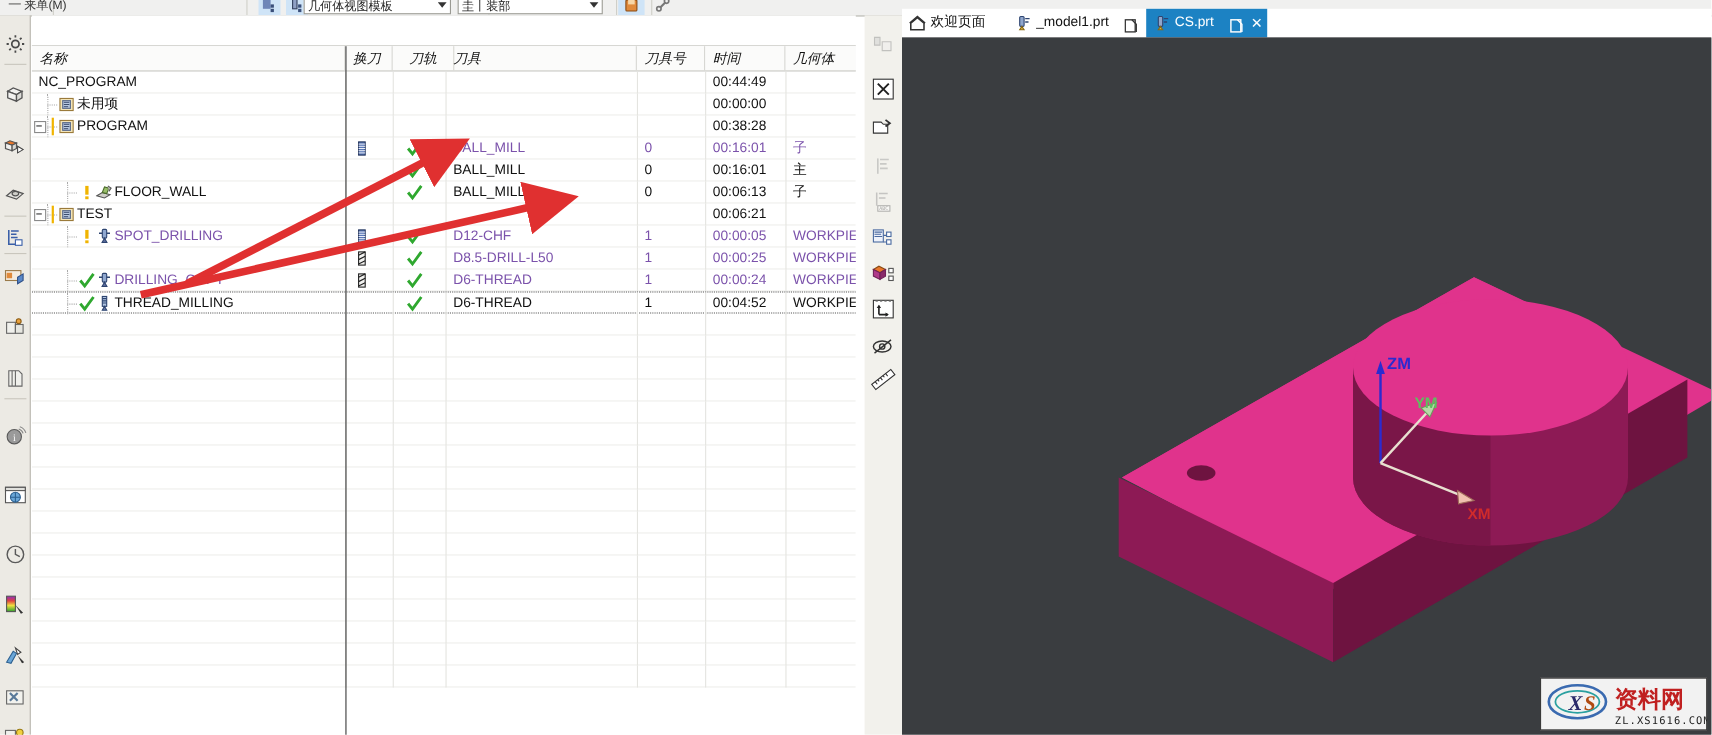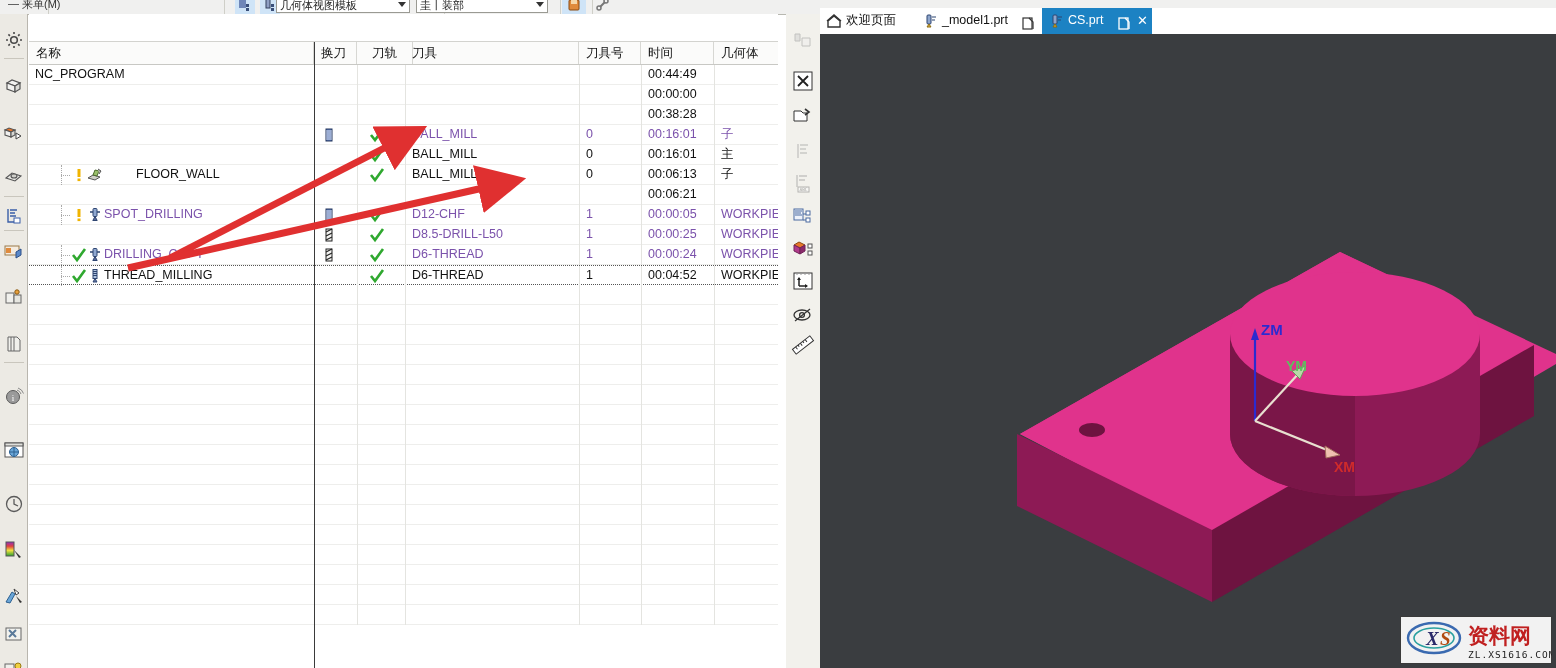--- a/index.html
+++ b/index.html
@@ -33,21 +33,21 @@
   
   .nav{position:absolute;left:29px;top:14px;width:749px;height:654px;background:#fff;}
   .nav-title{position:absolute;left:0;top:0;width:749px;height:26px;background:#fff;}
   .nav-title .t{position:absolute;left:8px;top:5px;font-size:12.5px;color:#111;letter-spacing:.2px;}
   .nav-title .maxbtn{position:absolute;right:7px;top:5px;width:15px;height:15px;cursor:pointer;}
   .nav-title .maxbtn i{position:absolute;left:2px;top:3px;width:10px;height:9px;
                        border:2px solid #1a1a1a;box-sizing:border-box;display:block;}
 
   .grid{position:absolute;left:0;top:27px;width:749px;height:627px;background:#fff;
         border-top:1px solid #d3d3cf;}
-  .hdr{position:relative;height:22px;background:#fbfbfa;border-bottom:1px solid #c8c8c4;}
+  .hdr{position:relative;height:22px;background:#fbfbfa;border-bottom:1px solid #c8c8c4;font-style:italic;}
   .hdr .hc{position:absolute;top:0;height:22px;box-sizing:border-box;
            border-right:1px solid #d7d7d3;font-size:12.5px;color:#111;
            padding:3px 0 0 7px;overflow:hidden;white-space:nowrap;}
 
   .rows{position:relative;height:605px;overflow:hidden;}
   .row{position:relative;height:20px;box-sizing:border-box;border-bottom:1px solid #eeeeec;}
   .row.sel{border-top:1px dotted #555;border-bottom:1px dotted #555;}
   .cell{position:absolute;top:0;height:20px;box-sizing:border-box;
         font-size:12.5px;line-height:19px;overflow:hidden;white-space:nowrap;}
   .c-name{left:0;}
@@ -330,34 +330,60 @@
             <div class="cell" style="left: 612px; width: 73px; padding-left: 7px; color: rgb(17, 17, 17);">00:44:49</div>
             <div class="cell" style="left: 685px; width: 84px; padding-left: 7px; color: rgb(17, 17, 17);"></div>
           </div>
           <div class="row">
             <div class="colline" style="left: 285px; height: 20px;"></div>
             <div class="colline" style="left: 328px; height: 20px;"></div>
             <div class="colline" style="left: 376px; height: 20px;"></div>
             <div class="colline" style="left: 550px; height: 20px;"></div>
             <div class="colline" style="left: 612px; height: 20px;"></div>
             <div class="colline" style="left: 685px; height: 20px;"></div>
+            <div class="cell c-name" style="width: 285px;">
+              <div class="dashv" style="left: 14px; top: 0px; height: 20px;"></div>
+              <div class="dashh" style="left: 14px; top: 10px; width: 9px;"></div>
+              <span class="tg" style="left: 24px;">
+                <svg width="16" height="16" viewBox="0 0 16 16">
+                  <rect x="1.5" y="2.5" width="12" height="11" fill="#f3e4b8" stroke="#9a7a3a"></rect>
+                  <rect x="4" y="4.5" width="7" height="7" fill="#b8c8e0" stroke="#5a6a8a"></rect>
+                  <path d="M5 6h5M5 8h5M5 10h4" stroke="#3a4a6a" stroke-width=".9"></path>
+                </svg>
+              </span>
+              <span class="lbl" style="left: 41px; color: rgb(17, 17, 17);">未用项</span>
+            </div>
             <div class="cell" style="left: 285px; width: 43px;"></div>
             <div class="cell" style="left: 328px; width: 48px;"></div>
             <div class="cell" style="left: 376px; width: 174px; padding-left: 7px; color: rgb(17, 17, 17);"></div>
             <div class="cell" style="left: 550px; width: 62px; padding-left: 7px; color: rgb(17, 17, 17);"></div>
             <div class="cell" style="left: 612px; width: 73px; padding-left: 7px; color: rgb(17, 17, 17);">00:00:00</div>
             <div class="cell" style="left: 685px; width: 84px; padding-left: 7px; color: rgb(17, 17, 17);"></div>
           </div>
           <div class="row">
             <div class="colline" style="left: 285px; height: 20px;"></div>
             <div class="colline" style="left: 328px; height: 20px;"></div>
             <div class="colline" style="left: 376px; height: 20px;"></div>
             <div class="colline" style="left: 550px; height: 20px;"></div>
             <div class="colline" style="left: 612px; height: 20px;"></div>
             <div class="colline" style="left: 685px; height: 20px;"></div>
+            <div class="cell c-name" style="width: 285px;">
+              <div class="dashv" style="left: 14px; top: 0px; height: 20px;"></div>
+              <div class="dashh" style="left: 14px; top: 10px; width: 9px;"></div>
+              <div class="expander" style="left: 2px;"></div>
+              <div class="bar-y" style="left: 18px; top: 2px; height: 16px;"></div>
+              <span class="tg" style="left: 24px;">
+                <svg width="16" height="16" viewBox="0 0 16 16">
+                  <rect x="1.5" y="2.5" width="12" height="11" fill="#f3e4b8" stroke="#9a7a3a"></rect>
+                  <rect x="4" y="4.5" width="7" height="7" fill="#b8c8e0" stroke="#5a6a8a"></rect>
+                  <path d="M5 6h5M5 8h5M5 10h4" stroke="#3a4a6a" stroke-width=".9"></path>
+                </svg>
+              </span>
+              <span class="lbl" style="left: 41px; color: rgb(17, 17, 17);">PROGRAM</span>
+            </div>
             <div class="cell" style="left: 285px; width: 43px;"></div>
             <div class="cell" style="left: 328px; width: 48px;"></div>
             <div class="cell" style="left: 376px; width: 174px; padding-left: 7px; color: rgb(17, 17, 17);"></div>
             <div class="cell" style="left: 550px; width: 62px; padding-left: 7px; color: rgb(17, 17, 17);"></div>
             <div class="cell" style="left: 612px; width: 73px; padding-left: 7px; color: rgb(17, 17, 17);">00:38:28</div>
             <div class="cell" style="left: 685px; width: 84px; padding-left: 7px; color: rgb(17, 17, 17);"></div>
           </div>
           <div class="row">
             <div class="colline" style="left: 285px; height: 20px;"></div>
             <div class="colline" style="left: 328px; height: 20px;"></div>
@@ -415,40 +441,54 @@
                   <rect x="6.5" y="11.5" width="3" height="2.6" fill="#f0b400"></rect>
                 </svg>
               </span>
               <span class="tg" style="left: 58px;">
                 <svg width="16" height="16" viewBox="0 0 16 16">
                   <path d="M1 11l5-3 7 2-5 3z" fill="#cfcfc8" stroke="#555"></path>
                   <path d="M6 8l2-5 4 1-2 5z" fill="#9abf6a" stroke="#4a6a2a"></path>
                   <path d="M11 2l3 2-2 3" fill="#b8b8b0" stroke="#555"></path>
                 </svg>
               </span>
-              <span class="lbl" style="left: 75px; color: rgb(17, 17, 17); margin-left: 32px;">FLOOR_WALL</span>
+              <span class="lbl" style="left: 75px; color: rgb(17, 17, 17);">FLOOR_WALL</span>
             </div>
             <div class="cell" style="left: 285px; width: 43px;"></div>
             <div class="cell" style="left: 328px; width: 48px;">
               <span style="position:absolute;left:12px;top:2px"><svg width="16" height="16" viewBox="0 0 16 16">
                   <path d="M2 8l4 5L14 2" fill="none" stroke="#2fa82f" stroke-width="2.6"></path>
                 </svg></span>
             </div>
             <div class="cell" style="left: 376px; width: 174px; padding-left: 7px; color: rgb(17, 17, 17);">BALL_MILL</div>
             <div class="cell" style="left: 550px; width: 62px; padding-left: 7px; color: rgb(17, 17, 17);">0</div>
             <div class="cell" style="left: 612px; width: 73px; padding-left: 7px; color: rgb(17, 17, 17);">00:06:13</div>
             <div class="cell" style="left: 685px; width: 84px; padding-left: 7px; color: rgb(17, 17, 17);">子</div>
           </div>
           <div class="row">
             <div class="colline" style="left: 285px; height: 20px;"></div>
             <div class="colline" style="left: 328px; height: 20px;"></div>
             <div class="colline" style="left: 376px; height: 20px;"></div>
             <div class="colline" style="left: 550px; height: 20px;"></div>
             <div class="colline" style="left: 612px; height: 20px;"></div>
             <div class="colline" style="left: 685px; height: 20px;"></div>
+            <div class="cell c-name" style="width: 285px;">
+              <div class="dashv" style="left: 14px; top: 0px; height: 20px;"></div>
+              <div class="dashh" style="left: 14px; top: 10px; width: 9px;"></div>
+              <div class="expander" style="left: 2px;"></div>
+              <div class="bar-y" style="left: 18px; top: 2px; height: 16px;"></div>
+              <span class="tg" style="left: 24px;">
+                <svg width="16" height="16" viewBox="0 0 16 16">
+                  <rect x="1.5" y="2.5" width="12" height="11" fill="#f3e4b8" stroke="#9a7a3a"></rect>
+                  <rect x="4" y="4.5" width="7" height="7" fill="#b8c8e0" stroke="#5a6a8a"></rect>
+                  <path d="M5 6h5M5 8h5M5 10h4" stroke="#3a4a6a" stroke-width=".9"></path>
+                </svg>
+              </span>
+              <span class="lbl" style="left: 41px; color: rgb(17, 17, 17);">TEST</span>
+            </div>
             <div class="cell" style="left: 285px; width: 43px;"></div>
             <div class="cell" style="left: 328px; width: 48px;"></div>
             <div class="cell" style="left: 376px; width: 174px; padding-left: 7px; color: rgb(17, 17, 17);"></div>
             <div class="cell" style="left: 550px; width: 62px; padding-left: 7px; color: rgb(17, 17, 17);"></div>
             <div class="cell" style="left: 612px; width: 73px; padding-left: 7px; color: rgb(17, 17, 17);">00:06:21</div>
             <div class="cell" style="left: 685px; width: 84px; padding-left: 7px; color: rgb(17, 17, 17);"></div>
           </div>
           <div class="row">
             <div class="colline" style="left: 285px; height: 20px;"></div>
             <div class="colline" style="left: 328px; height: 20px;"></div>

